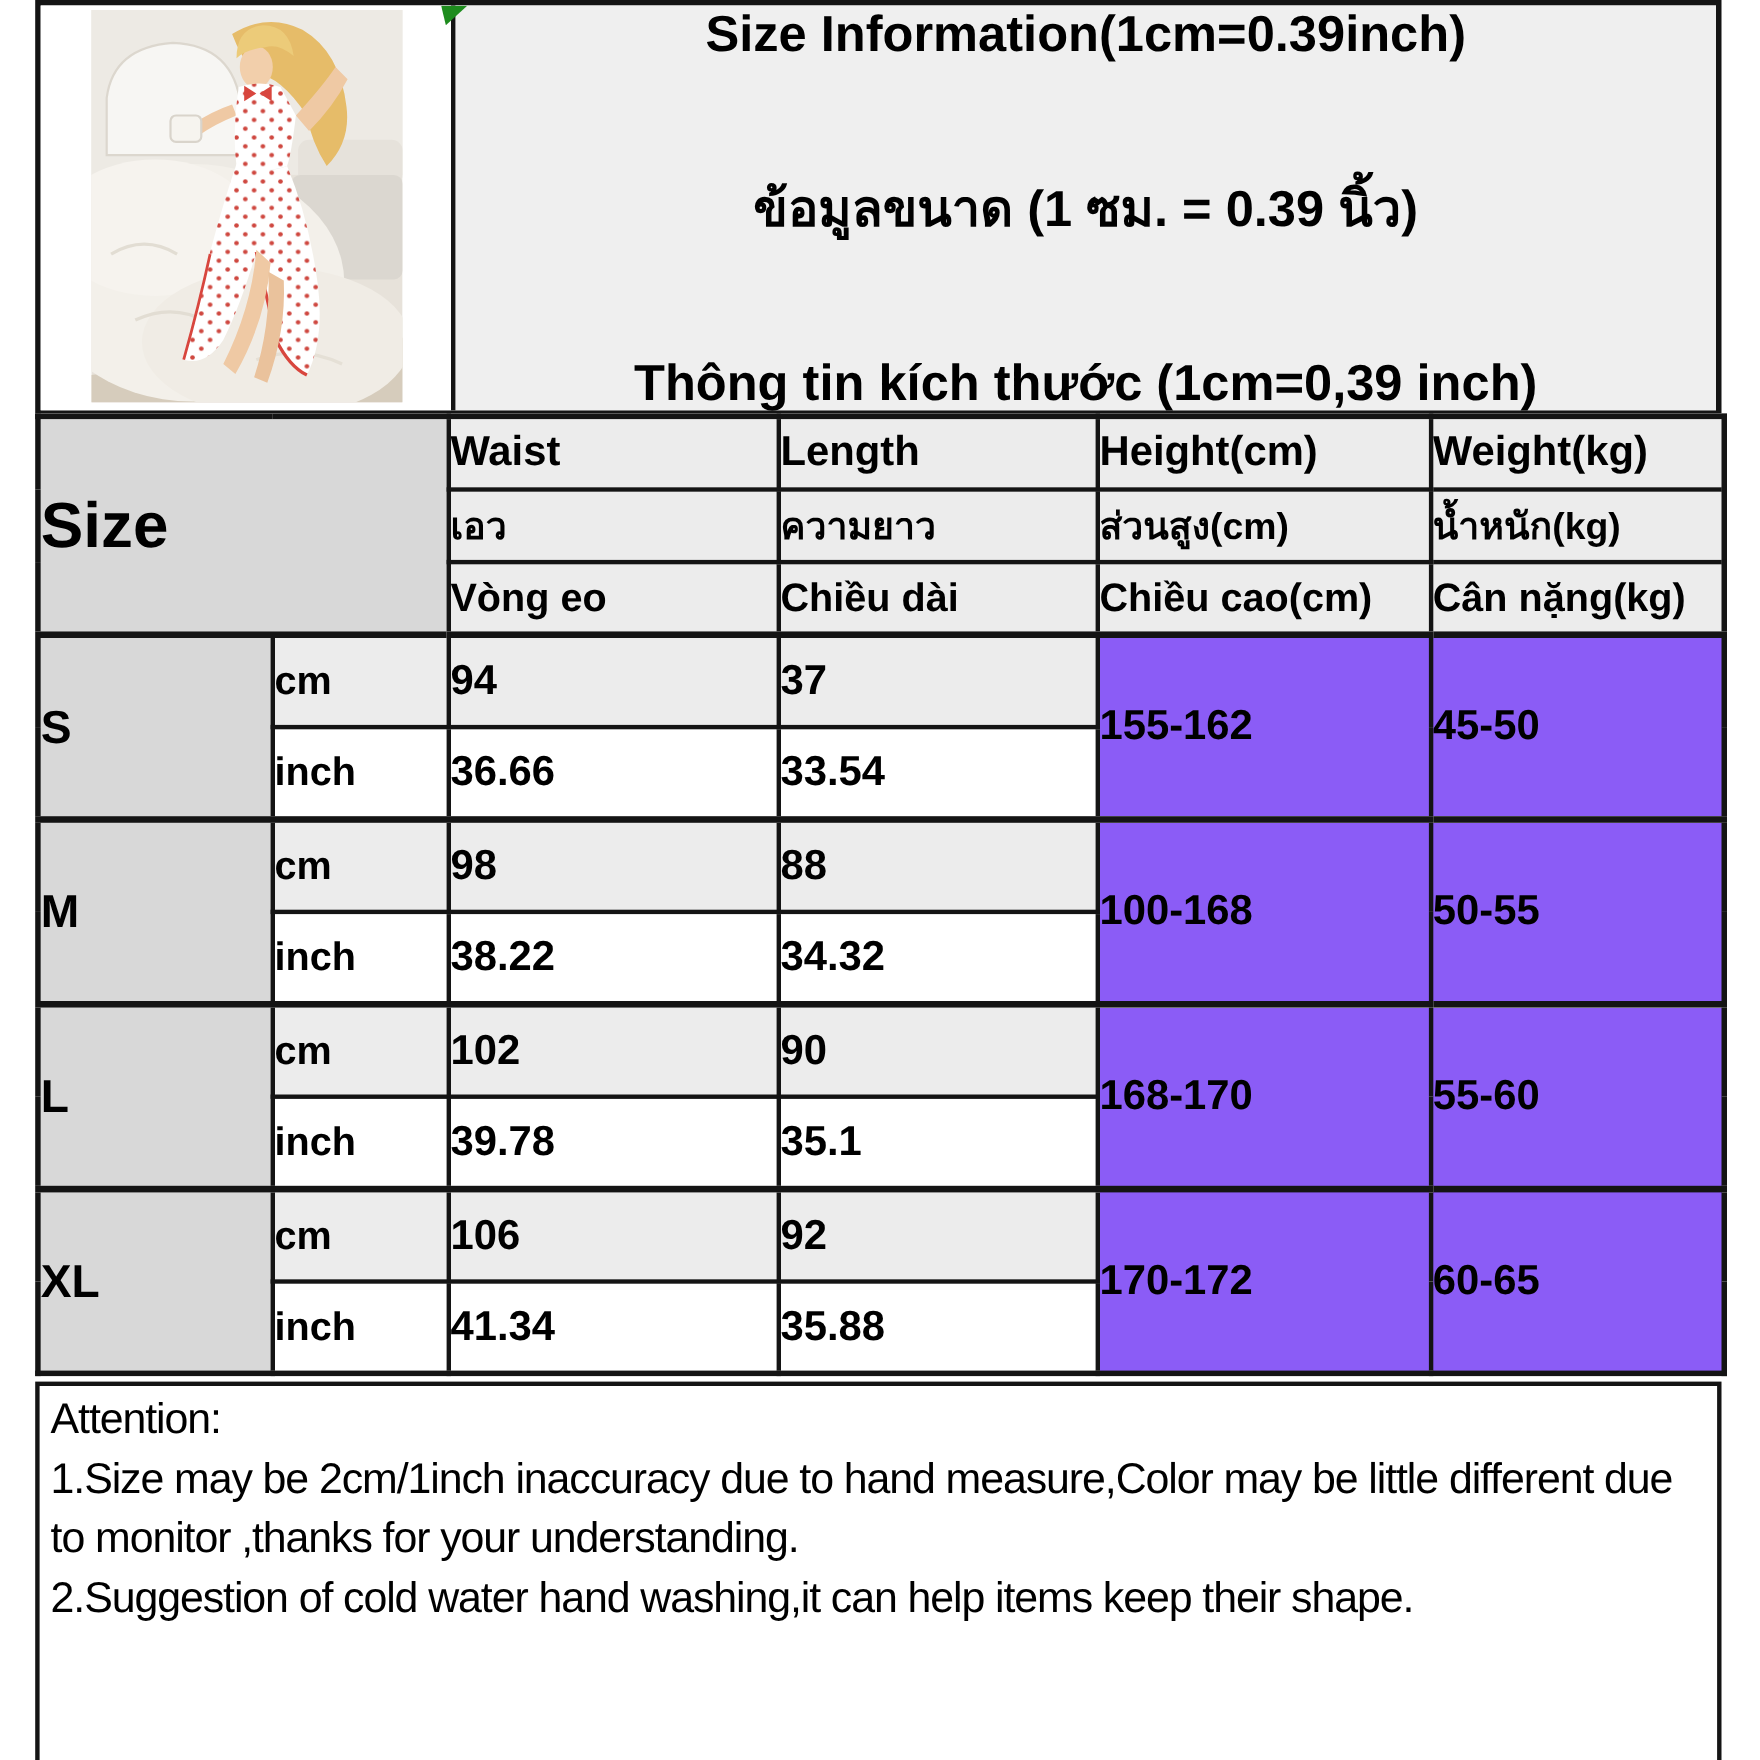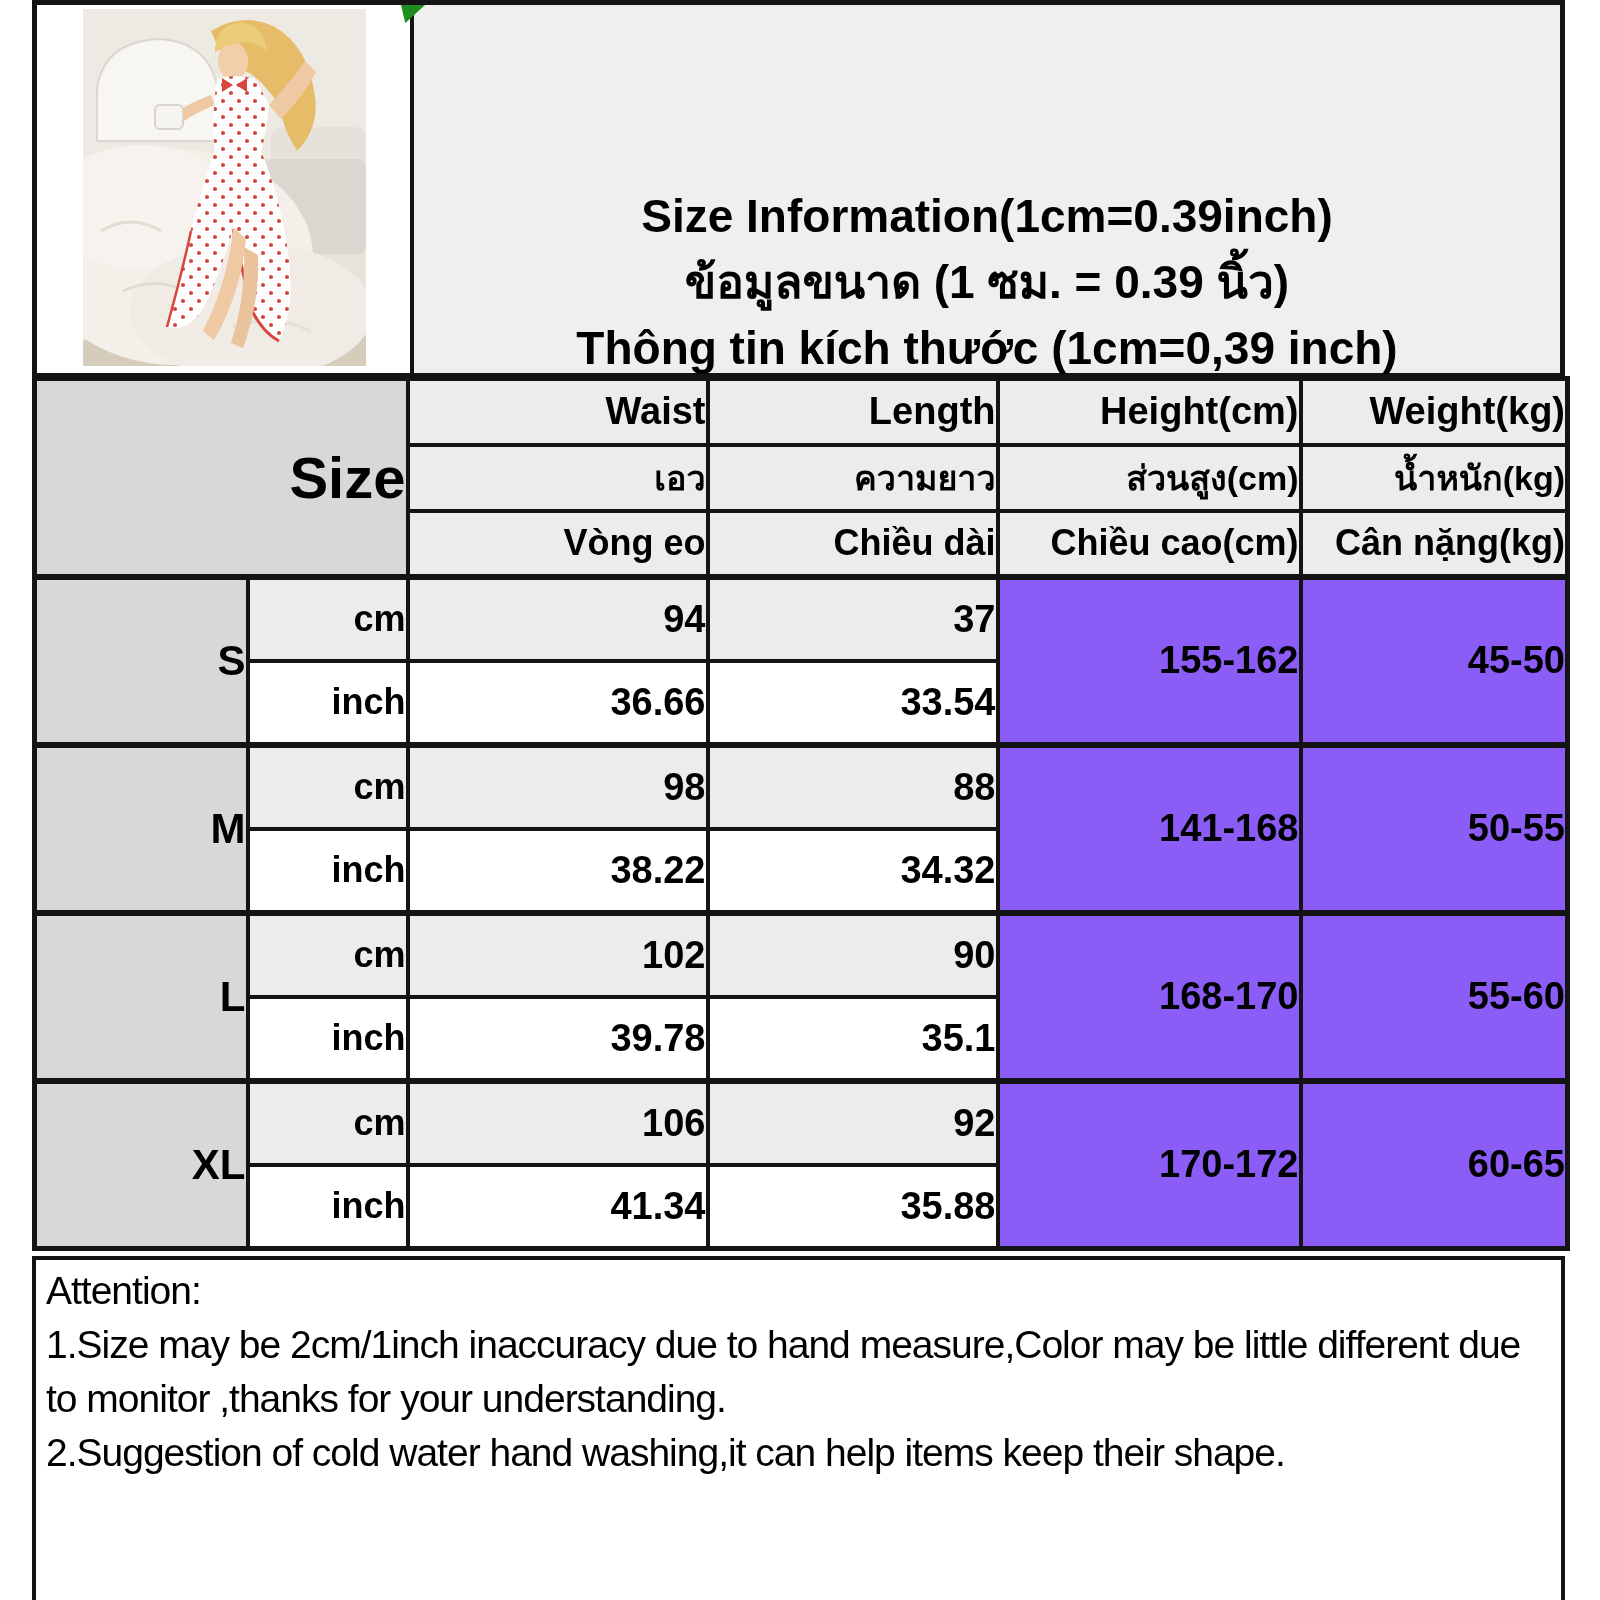--- a/index.html
+++ b/index.html
@@ -12,36 +12,36 @@
 
   
   .top {
     display:flex; position:relative; box-sizing:border-box;
     height:376px; border:5px solid #141414; border-bottom-width:3px;
   }
   .photo-cell { width:373px; background:#ffffff; position:relative; box-sizing:border-box; }
   .photo-cell svg { position:absolute; left:46px; top:4px; }
   .title-cell {
     flex:1; background:#efefef; border-left:4px solid #141414;
-    display:flex; flex-direction:column; justify-content:flex-end; align-items:center;
+    display:flex; flex-direction:column; justify-content:space-between; align-items:center;
     gap:16px; text-align:center;
   }
   .title-line { font-weight:bold; font-size:46px; line-height:50px; }
   .flag {
     position:absolute; left:364px; top:0; width:24px; height:18px;
     background:#1e8c1e; clip-path:polygon(0 0,100% 0,18% 100%); z-index:3;
   }
 
   
   table.size-table {
     width:1533px; border-collapse:collapse; table-layout:fixed;
     border:5px solid #141414;
   }
   .size-table th, .size-table td {
-    border:4px solid #141414; text-align:right; vertical-align:middle;
+    border:4px solid #141414; text-align:left; vertical-align:middle;
     padding:0; overflow:hidden; white-space:nowrap;
   }
   thead tr { height:66px; }
   tbody tr { height:84px; }
   .size-hd { background:#d8d8d8; font-size:58px; font-weight:bold; }
   thead th { background:#ececec; font-weight:bold; }
   .hd-en  { font-size:38px; }
   .hd-th  { font-size:34px; }
   .hd-vi  { font-size:36px; }
   thead tr:last-child th { border-bottom-width:6px; }
@@ -157,21 +157,21 @@
         <td class="unit">inch</td>
         <td class="val">36.66</td>
         <td class="val">33.54</td>
       </tr>
 
       <tr class="cm-row group-start">
         <td class="size-letter" rowspan="2">M</td>
         <td class="unit">cm</td>
         <td class="val">98</td>
         <td class="val">88</td>
-        <td class="merged" rowspan="2">141-168</td>
+        <td class="merged" rowspan="2">100-168</td>
         <td class="merged" rowspan="2">50-55</td>
       </tr>
       <tr class="inch-row">
         <td class="unit">inch</td>
         <td class="val">38.22</td>
         <td class="val">34.32</td>
       </tr>
 
       <tr class="cm-row group-start">
         <td class="size-letter" rowspan="2">L</td>

